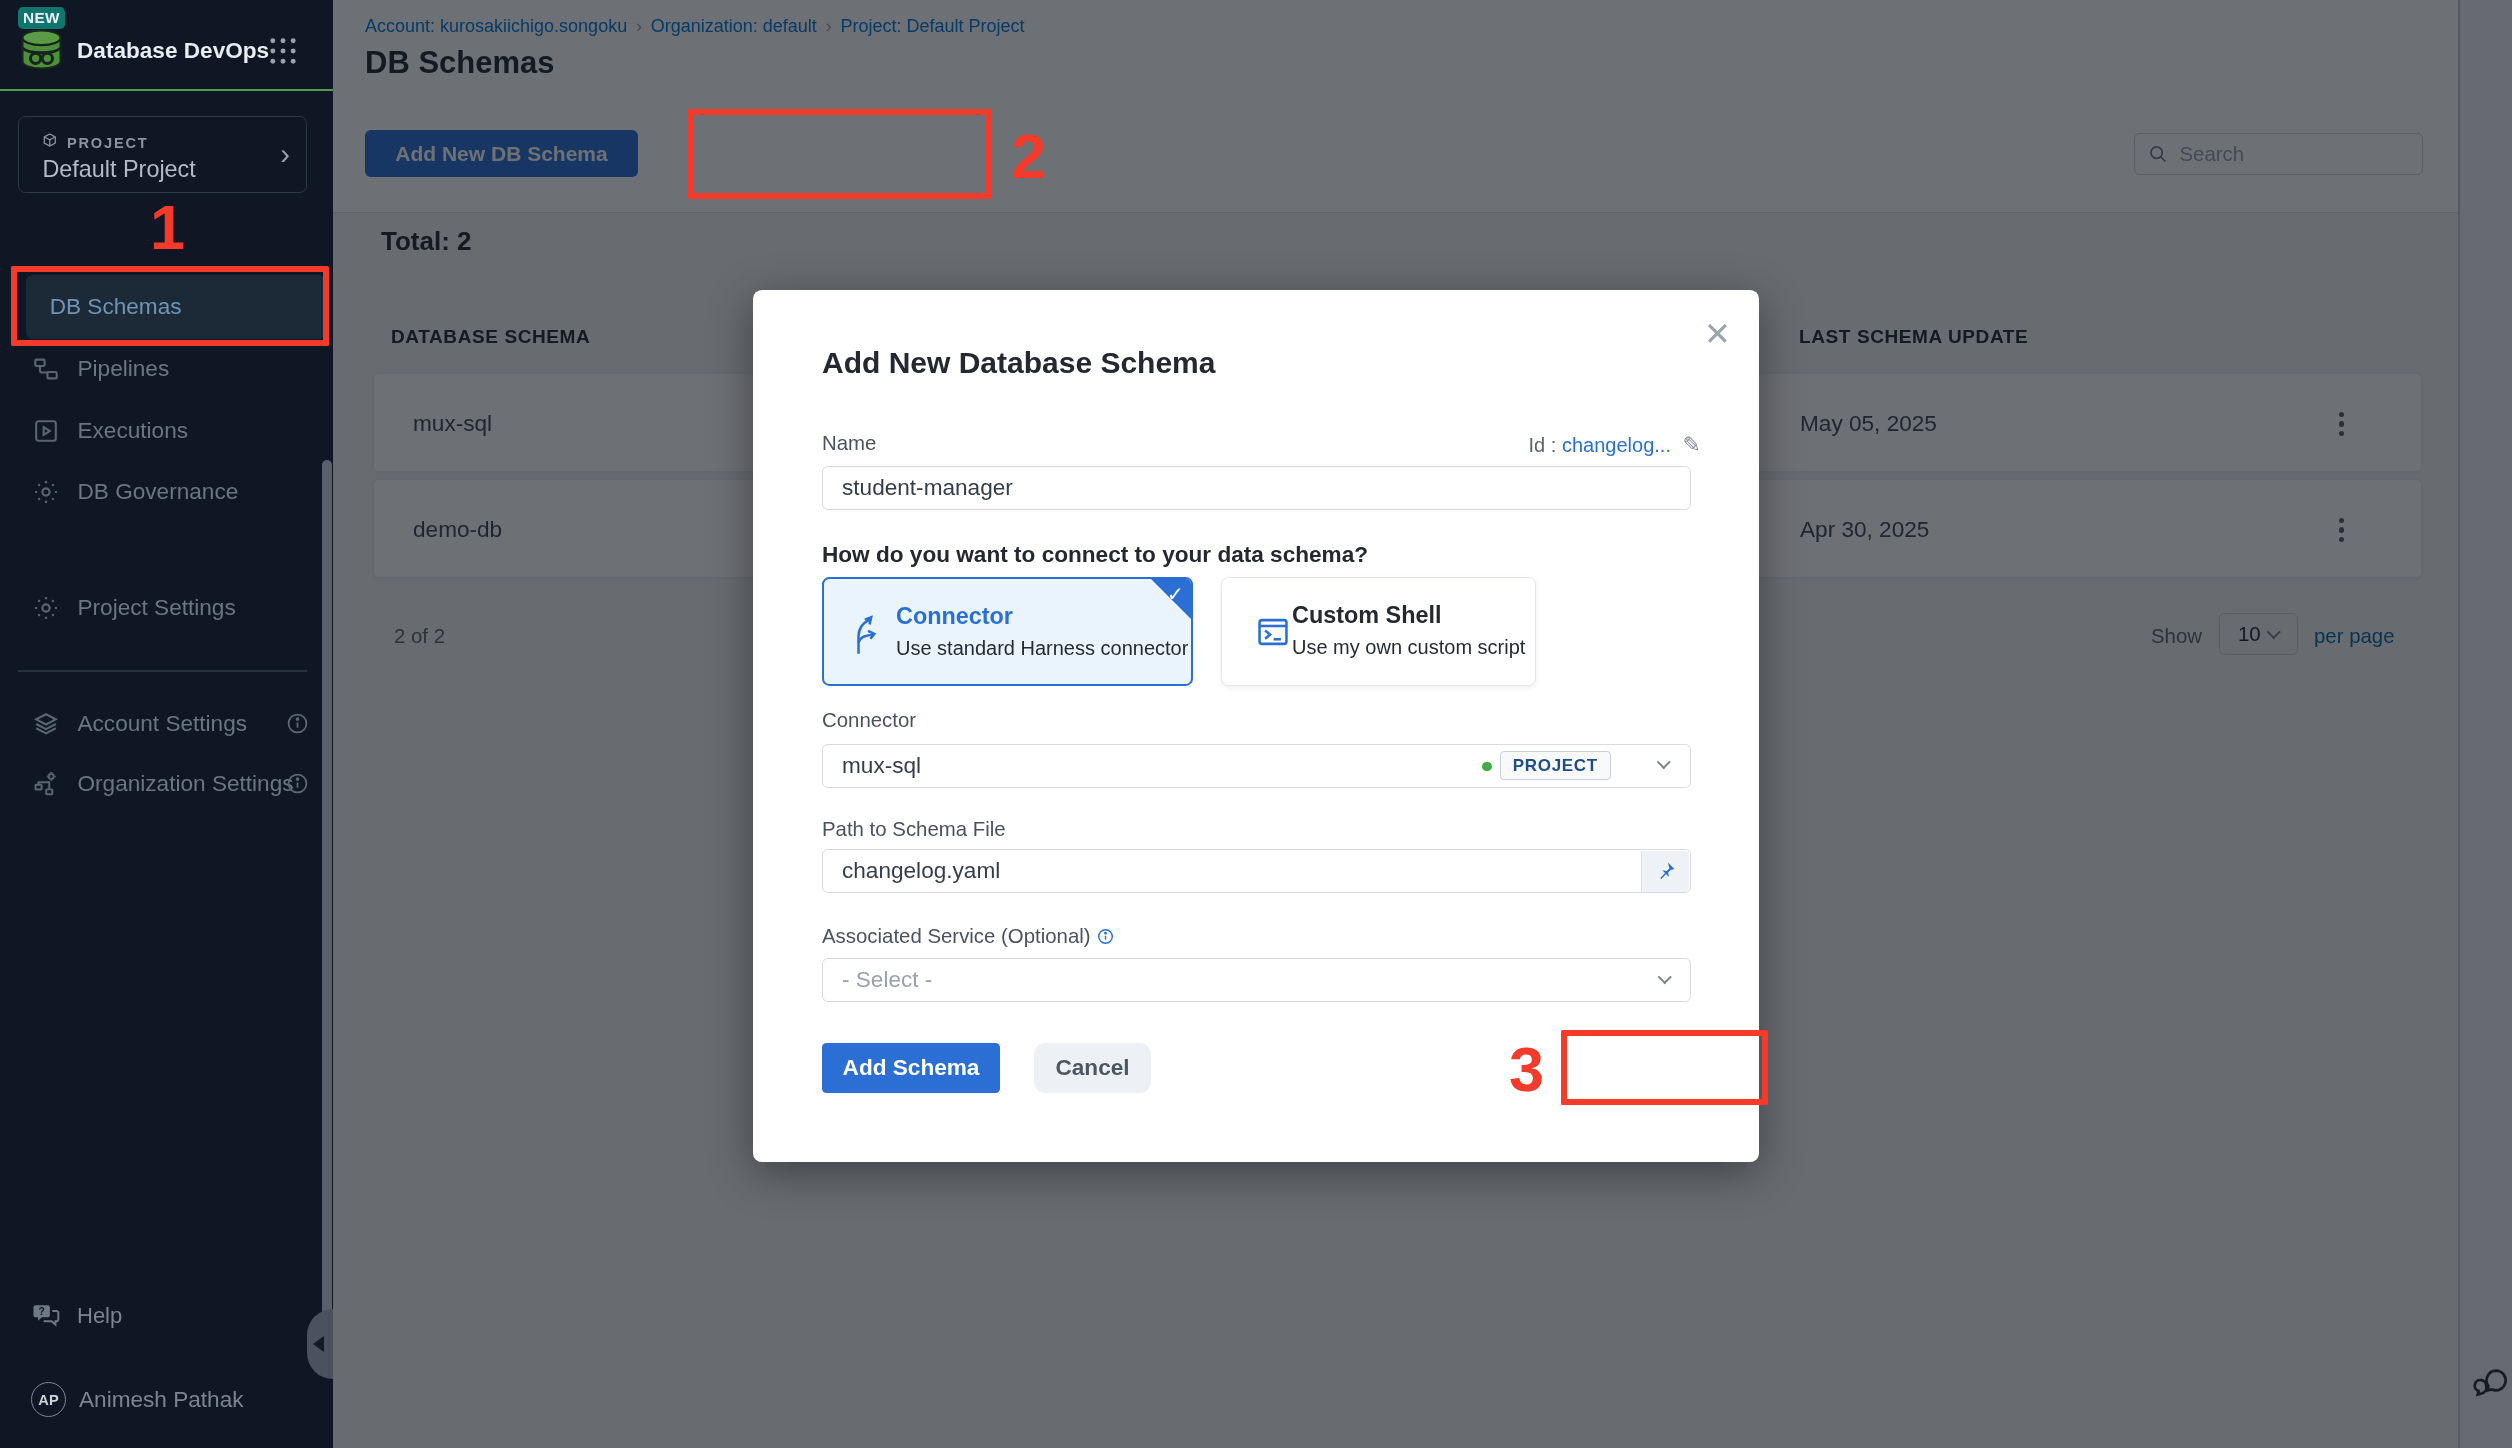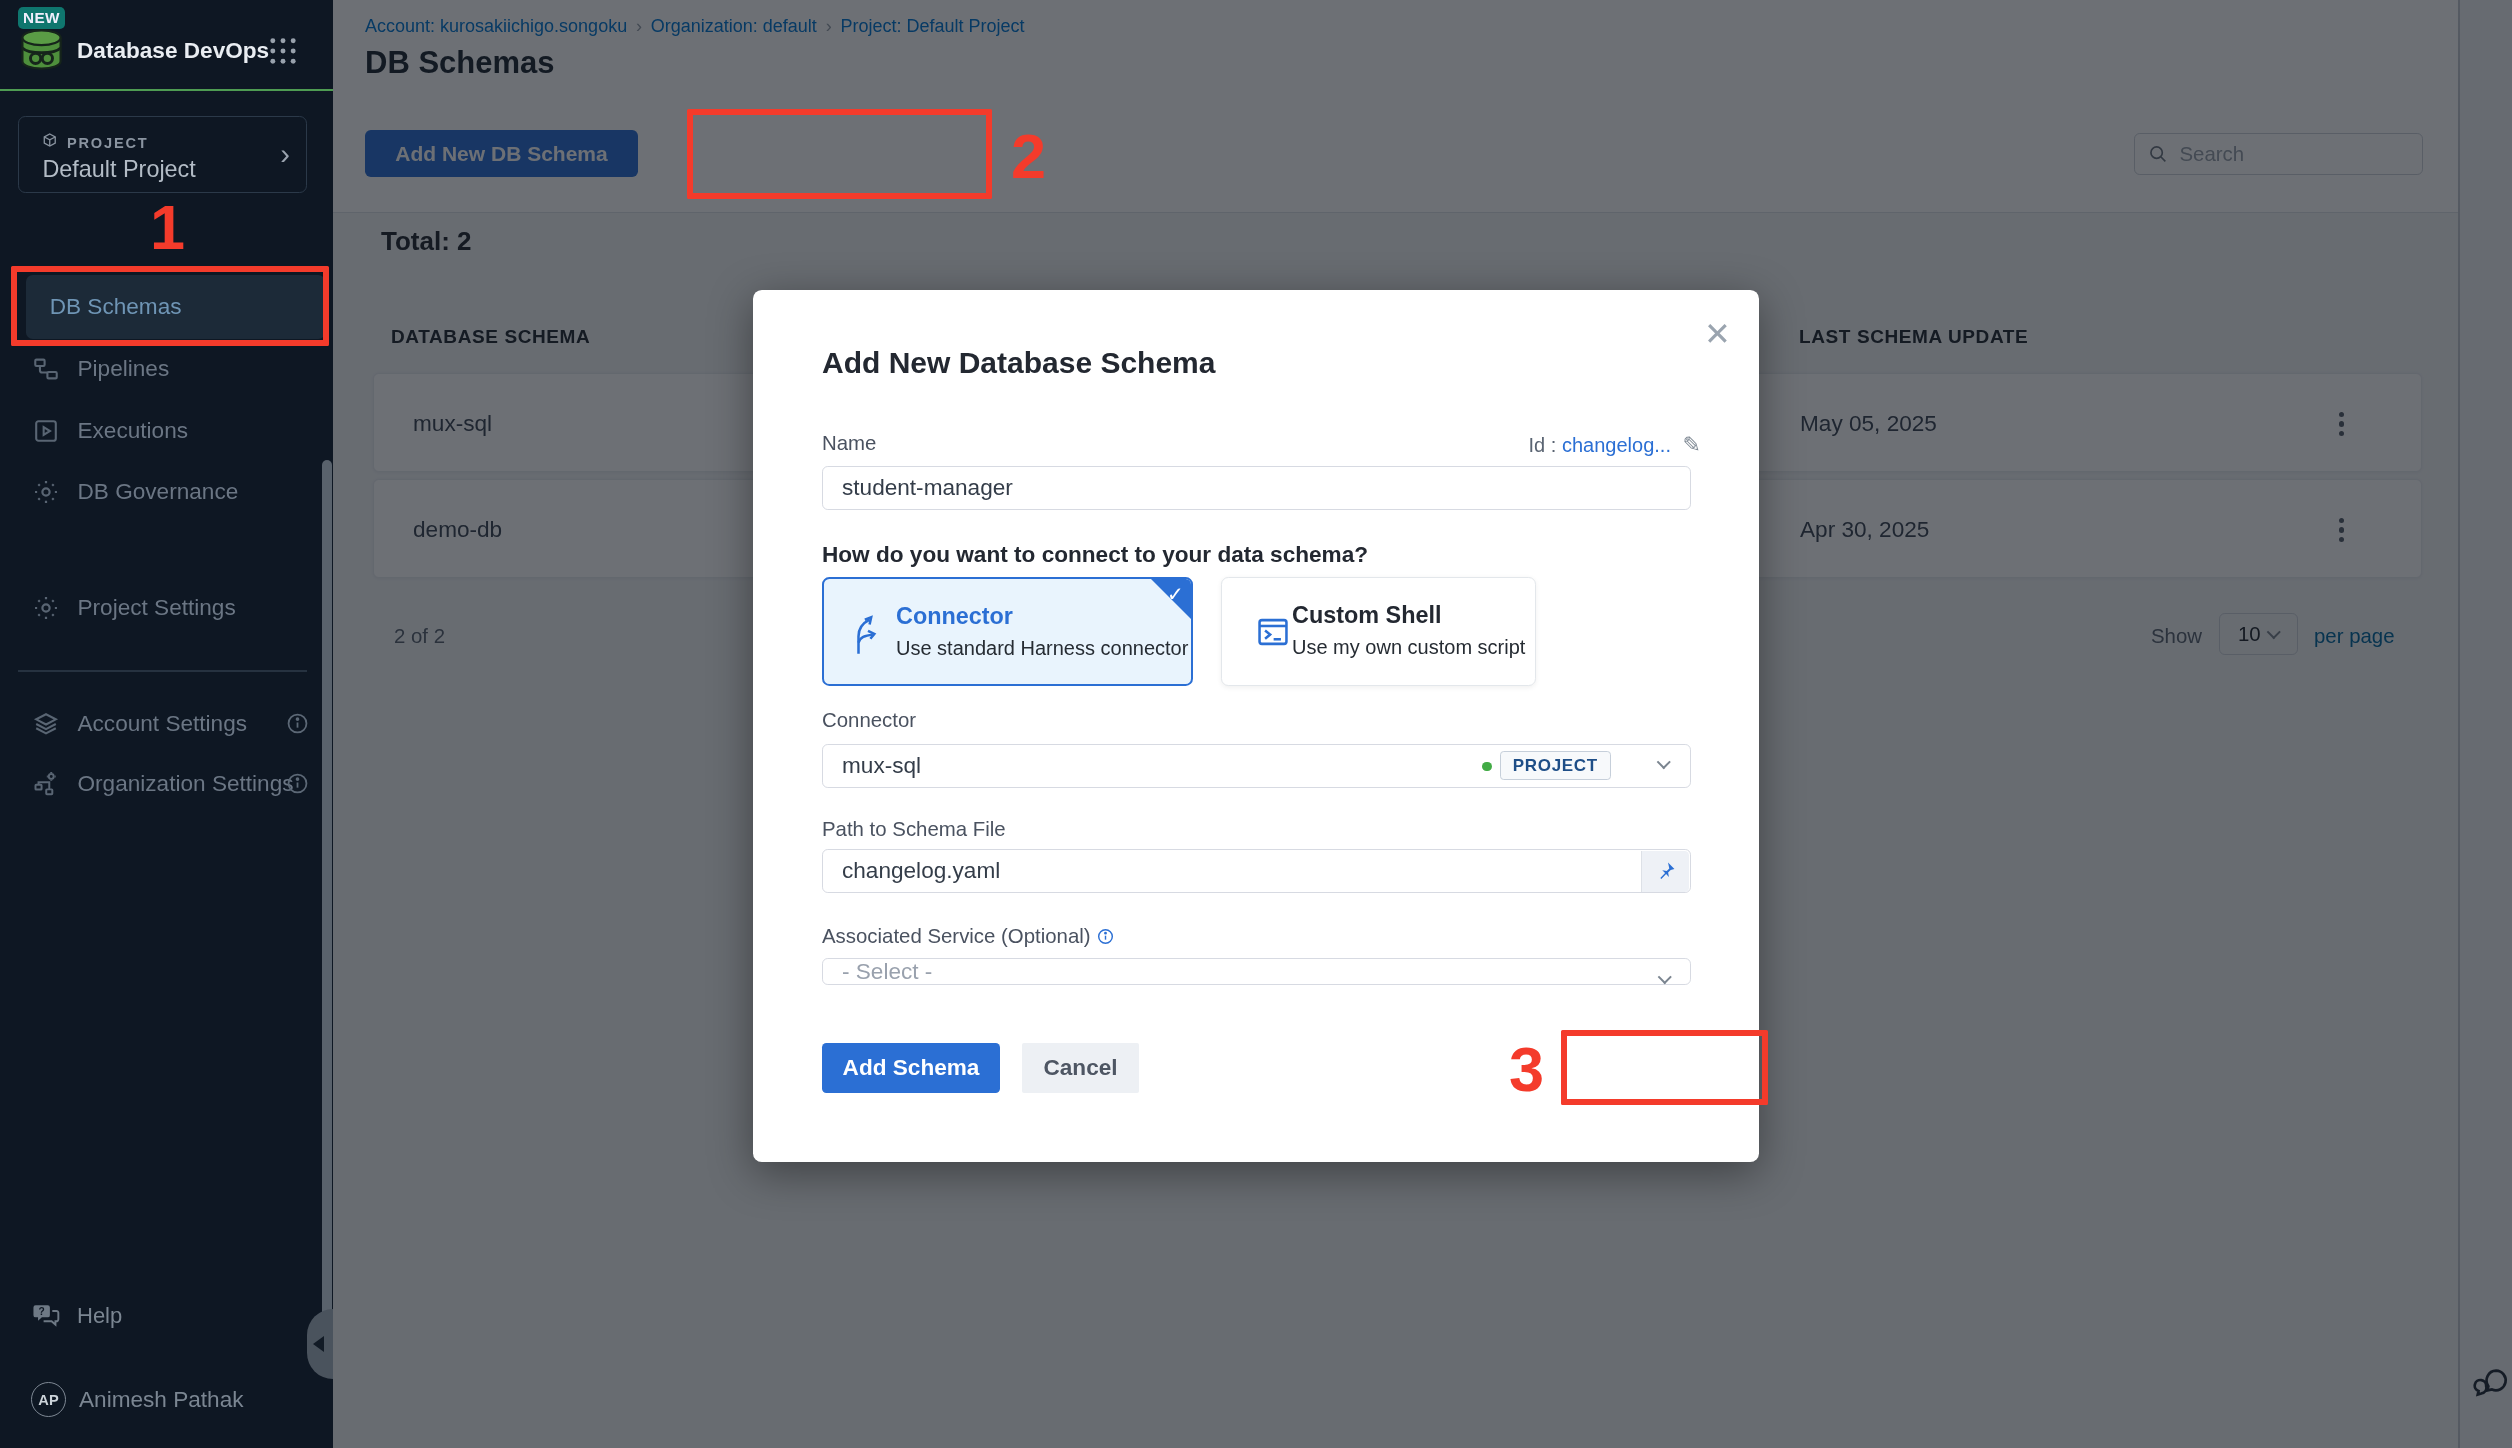--- a/index.html
+++ b/index.html
@@ -114,25 +114,25 @@
   .opt-title{position:absolute;top:24px;font-size:23.4px;font-weight:bold;}
   .opt-sub{position:absolute;top:58px;font-size:20px;color:#262c33;}
   .in-row{position:absolute;display:flex;align-items:center;}
   .green-dot{width:9.5px;height:9.5px;border-radius:50%;background:#42ab45;}
   .scope-badge{height:29px;padding:0 11.7px;border:1.5px solid #c6cfda;border-radius:3.7px;background:#f7f9fb;
     display:flex;align-items:center;font-size:17px;font-weight:bold;letter-spacing:0.7px;color:#1e4e87;}
   .pin-seg{position:absolute;left:819px;top:1.5px;width:48px;height:41px;background:#eef1f6;
     border-left:1.5px solid #dde1e7;border-radius:0 4.4px 4.4px 0;display:flex;align-items:center;justify-content:center;}
   .pin-seg svg{width:22px;height:22px;}
   .info-i{display:inline-block;width:19px;height:19px;vertical-align:-2.9px;margin-left:5.8px;color:#2b6fd4;}
-  .select-box{position:absolute;left:69px;top:668px;width:869px;height:27px;border:1.5px solid #d7dae2;
+  .select-box{position:absolute;left:69px;top:668px;width:869px;height:44px;border:1.5px solid #d7dae2;
     border-radius:5.8px;display:flex;align-items:center;padding:0 19px;font-size:22.6px;color:#99a1ad;}
   .submit-btn{position:absolute;left:69px;top:753px;width:178px;height:50px;border:none;border-radius:4.4px;
     background:#2b6fd4;color:#fff;font-size:22.6px;font-weight:bold;display:flex;align-items:center;justify-content:center;}
-  .cancel-btn{position:absolute;left:269px;top:753px;width:117px;height:50px;border:none;border-radius:2px;
+  .cancel-btn{position:absolute;left:281px;top:753px;width:117px;height:50px;border:none;border-radius:11px;
     background:#edf0f4;color:#4e5663;font-size:22.6px;font-weight:bold;display:flex;align-items:center;justify-content:center;}
 
   
   .ann-box{position:absolute;border:6.6px solid #f43b2b;z-index:30;border-radius:1.5px;}
   .ann-num{position:absolute;color:#f43b2b;font-size:63px;font-weight:bold;z-index:30;
     font-family:"Liberation Sans",sans-serif;}
   #box1{left:11px;top:266px;width:318px;height:80px;}
   #num1{left:150px;top:191px;}
   #box2{left:687px;top:109px;width:305px;height:90px;}
   #num2{left:1011px;top:120px;}

